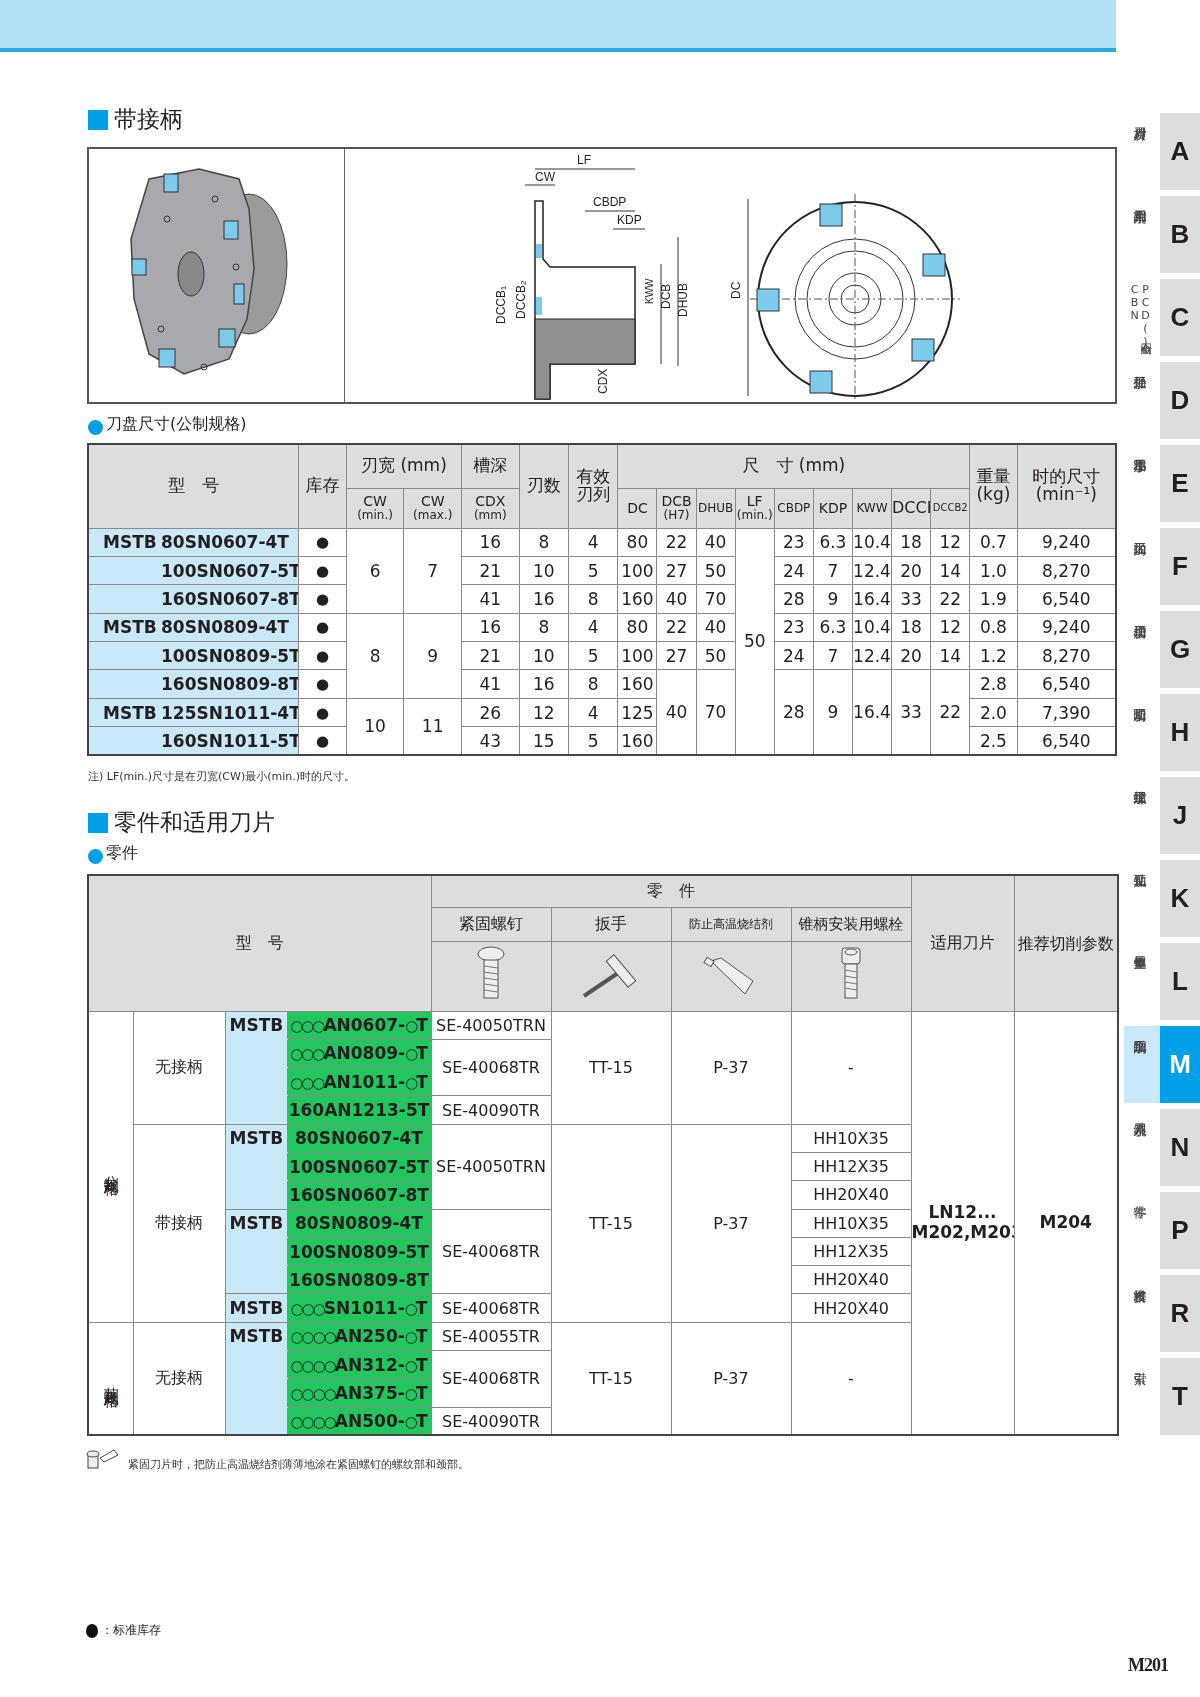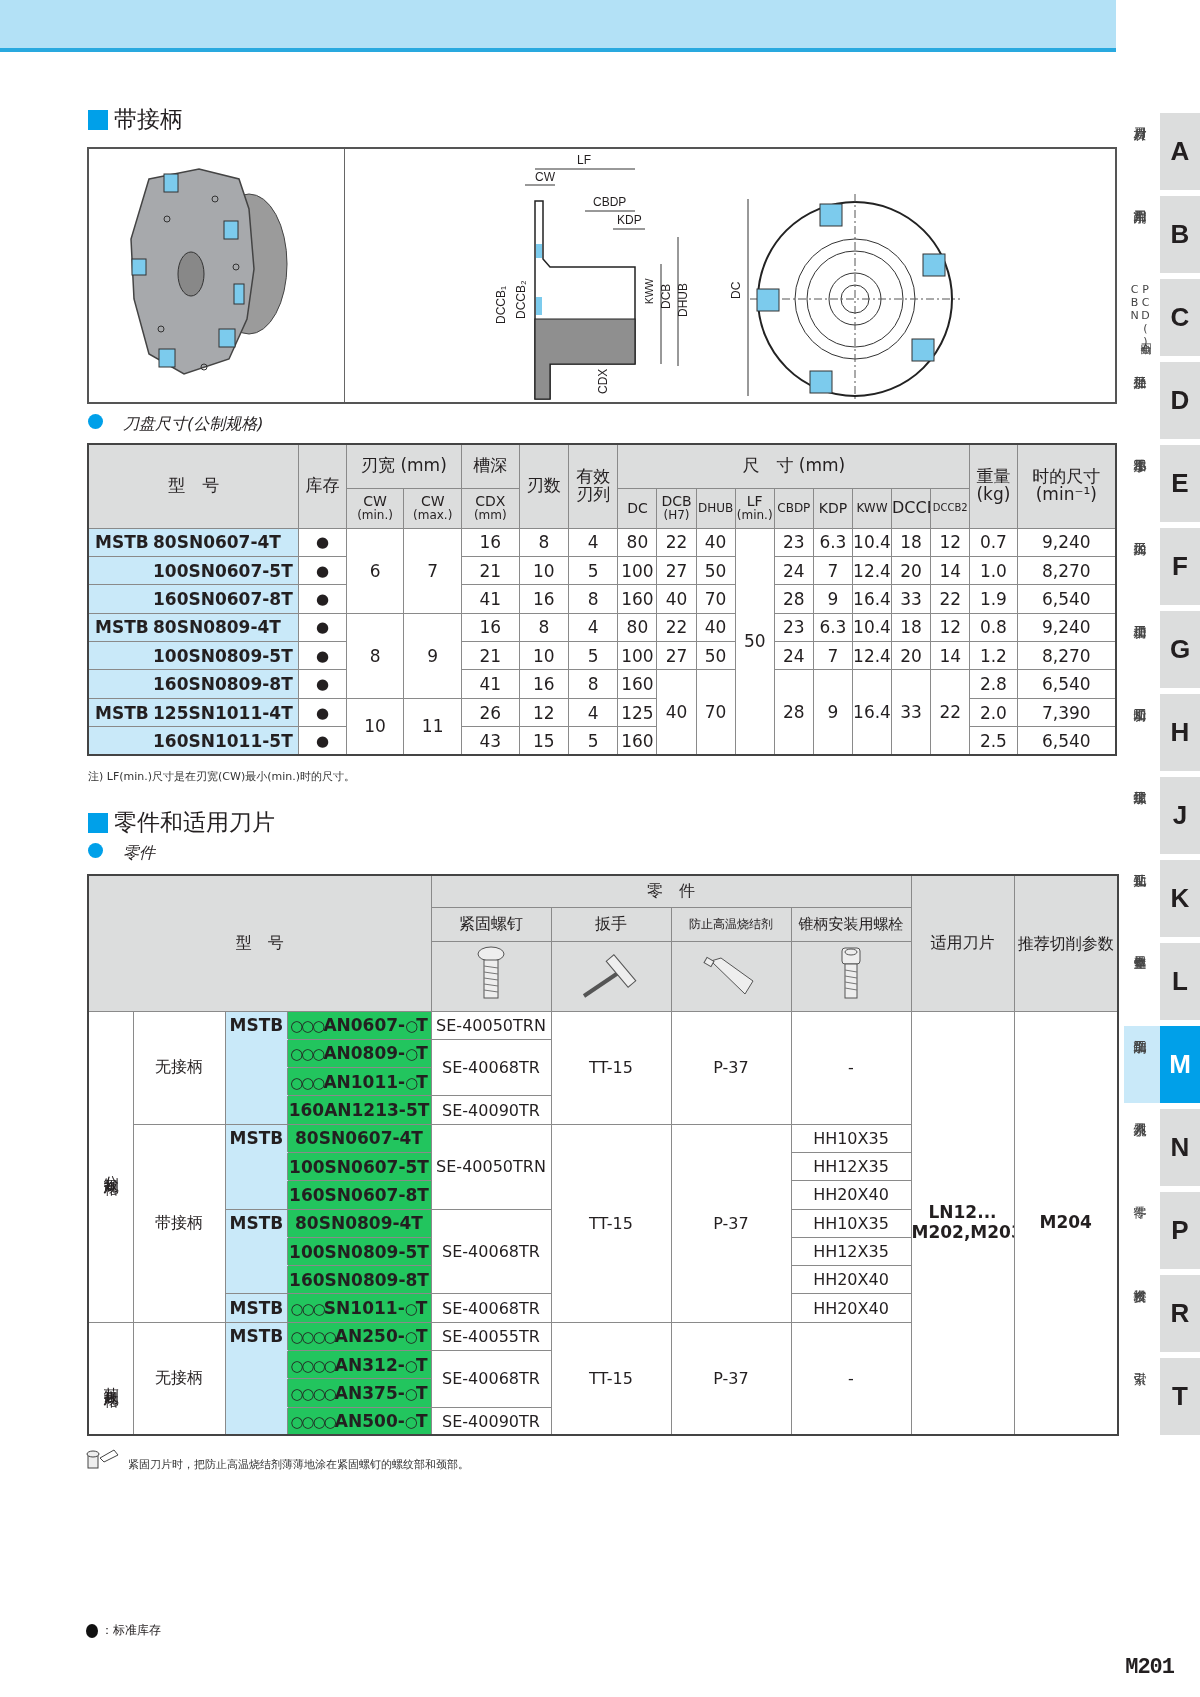--- a/index.html
+++ b/index.html
@@ -3,59 +3,59 @@
 <meta charset="utf-8">
 <style>
   * { box-sizing: border-box; margin: 0; padding: 0; }
   html, body { width: 1200px; height: 1697px; background: #fff; overflow: hidden; }
   body { position: relative; font-family: "DejaVu Sans", "Liberation Sans", sans-serif; color: #231f20; }
 
   .top-band { position: absolute; left: 0; top: 0; width: 1116px; height: 52px; background: #b3e1f6; border-bottom: 4px solid #29a9df; }
 
   .sec-title { position: absolute; left: 88px; font-size: 23px; font-weight: normal; display: flex; align-items: center; gap: 6px; }
   .sec-title .sq { width: 20px; height: 20px; background: #00a0e9; display: inline-block; }
-  .sub-title { position: absolute; left: 88px; font-size: 16px; display: flex; align-items: flex-start; gap: 20px; font-style: italic; }
+  .sub-title { position: absolute; left: 88px; font-size: 16px; display: flex; align-items: flex-end; gap: 3px; }
   .sub-title .dot { width: 15px; height: 15px; border-radius: 50%; background: #00a0e9; display: inline-block; }
 
   .drawing-box { position: absolute; left: 87px; top: 147px; width: 1030px; height: 257px; border: 2px solid #555; border-top-width: 2px; display: flex; }
   .drawing-box .cell { height: 100%; position: relative; }
   .drawing-box .c1 { width: 256px; border-right: 1px solid #666; }
   .drawing-box .c2 { flex: 1; }
 
   table { border-collapse: collapse; position: absolute; table-layout: fixed; }
   td, th { border: 1px solid #8a8a8a; text-align: center; vertical-align: middle; font-weight: normal; white-space: nowrap; overflow: hidden; }
   th { background: #dcdddd; }
 
   .spec-table { left: 87px; top: 443px; width: 1030px; border-top: 2px solid #444; border-bottom: 2px solid #444; border-left: 2px solid #444; border-right: 2px solid #444; font-size: 17px; }
   .spec-table th { font-size: 17px; line-height: 1.05; }
   .spec-table th.small { font-size: 14px; }
   .spec-table th .mini { font-size: 12px; display: block; }
   .spec-table td { height: 28.4px; font-size: 17px; }
-  .spec-table td.model { background: #c9e9f9; font-weight: bold; text-align: left; padding-left: 6px; }
+  .spec-table td.model { background: #c9e9f9; font-weight: bold; text-align: left; padding-left: 14px; }
   .spec-table td.model .pre { display: inline-block; width: 58px; }
   .spec-table td.model.noborder-top { border-top-color: #c9e9f9; }
   .spec-table td.stock { font-size: 15px; }
 
   .note { position: absolute; left: 88px; top: 769px; font-size: 11px; color: #333; }
 
   .parts-table { left: 87px; top: 874px; width: 1030px; border: 2px solid #444; font-size: 16px; }
   .parts-table th { font-size: 16px; }
   .parts-table td { height: 28.3px; font-size: 16px; }
   .parts-table td.model { background: #22c55e; font-weight: bold; font-size: 17px; }
   .parts-table td.mstb { background: #c9e9f9; font-weight: bold; font-size: 17px; text-align: left; padding-left: 4px; border-bottom-color: #c9e9f9; }
   .parts-table td.mstb.end { border-bottom-color: #8a8a8a; }
   .parts-table td.vtext { writing-mode: vertical-rl; text-orientation: upright; letter-spacing: 2px; font-size: 15px; }
   .parts-table td.bold { font-weight: bold; font-size: 17px; line-height: 1.15; }
   .circ { font-weight: normal; letter-spacing: -2px; font-size: 15px; }
   .icon-cell { height: 70px !important; background: #dcdddd; }
 
   .tip { position: absolute; left: 86px; top: 1448px; display: flex; align-items: flex-end; gap: 8px; font-size: 11px; color: #333; }
   .legend { position: absolute; left: 86px; top: 1622px; font-size: 12px; display: flex; align-items: center; gap: 3px; }
   .legend .dot { width: 12px; height: 14px; border-radius: 50%; background: #111; display: inline-block; }
-  .page-num { position: absolute; right: 26px; top: 1655px; font-size: 22px; font-weight: bold; font-family: Liberation Mono, monospace; letter-spacing: -1px; }
+  .page-num { position: absolute; right: 32px; top: 1655px; font-size: 18px; font-weight: bold; font-family: Liberation Serif, serif; letter-spacing: -1px; }
 
   .side-nav { position: absolute; left: 1124px; top: 113px; width: 76px; }
   .nav-item { position: relative; height: 77px; margin-bottom: 6px; display: flex; }
   .nav-item .lbl { width: 32px; font-size: 13px; color: #444; writing-mode: vertical-rl; text-orientation: upright; display: flex; align-items: center; justify-content: flex-start; padding-top: 4px; line-height: 1; letter-spacing: 0; }
   .nav-item .letter { position: absolute; left: 36px; top: 0; width: 40px; height: 77px; background: #dcdddd; display: flex; align-items: center; justify-content: center; font-size: 26px; font-weight: bold; font-family: "Liberation Sans", sans-serif; }
   .nav-item.active { background: #c9e9f9; }
   .nav-item.active .letter { background: #00a0e9; color: #fff; }
 </style>
 </head>
 <body>

